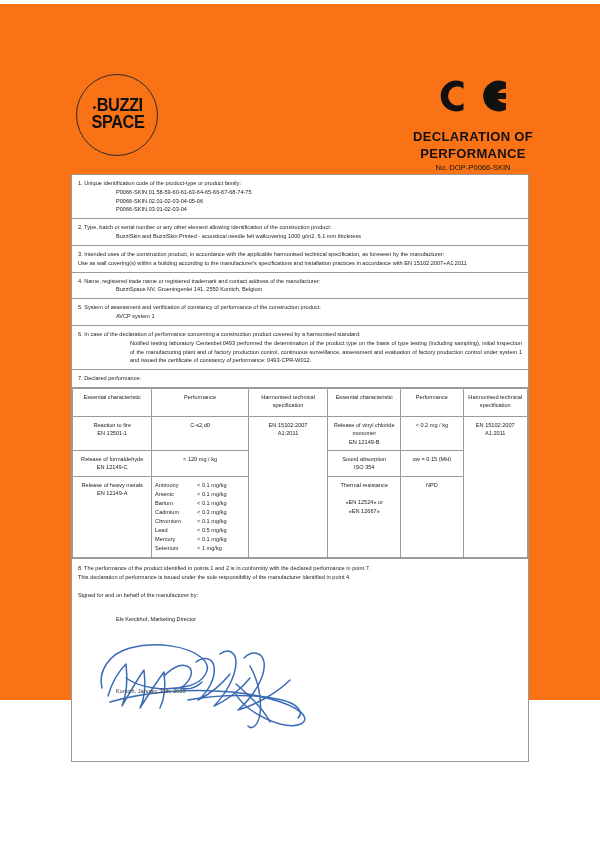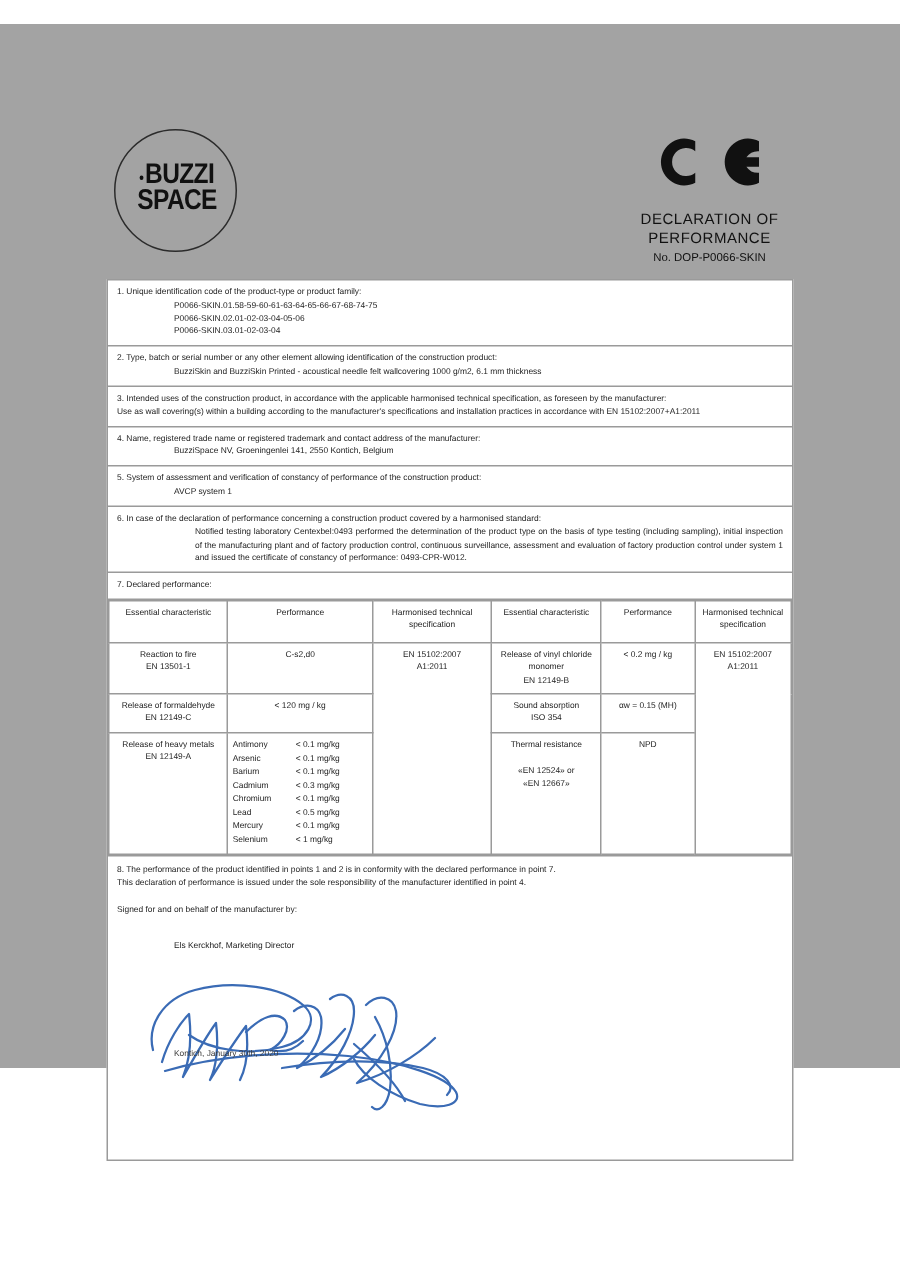--- a/index.html
+++ b/index.html
@@ -10,24 +10,24 @@
   body {
     width: 600px;
     height: 848px;
     font-family: "Liberation Sans", sans-serif;
     color: #1a1a1a;
     position: relative;
     overflow: hidden;
   }
   .page {
     position: absolute;
-    left: 0; top: 16px;
+    left: 0; top: 4px;
     width: 600px;
     height: 696px;
-    background: #a3a3a3;
+    background: #f97316;
   }
 
   
   .header {
     position: absolute;
     left: 0; top: 0;
     width: 600px;
     height: 160px;
   }
   .logo-wrap {
@@ -81,22 +81,22 @@
     text-align: center;
   }
   .ce-mark {
     height: 40px;
     margin-bottom: 12px;
     display: flex;
     justify-content: center;
     align-items: flex-start;
   }
   .ce-title {
-    font-size: 10px;
-    font-weight: normal;
+    font-size: 13px;
+    font-weight: bold;
     letter-spacing: 0.35px;
     line-height: 1.32;
     color: #111;
   }
   .ce-number {
     font-size: 7.6px;
     line-height: 1.4;
     margin-top: 1px;
     color: #111;
   }

